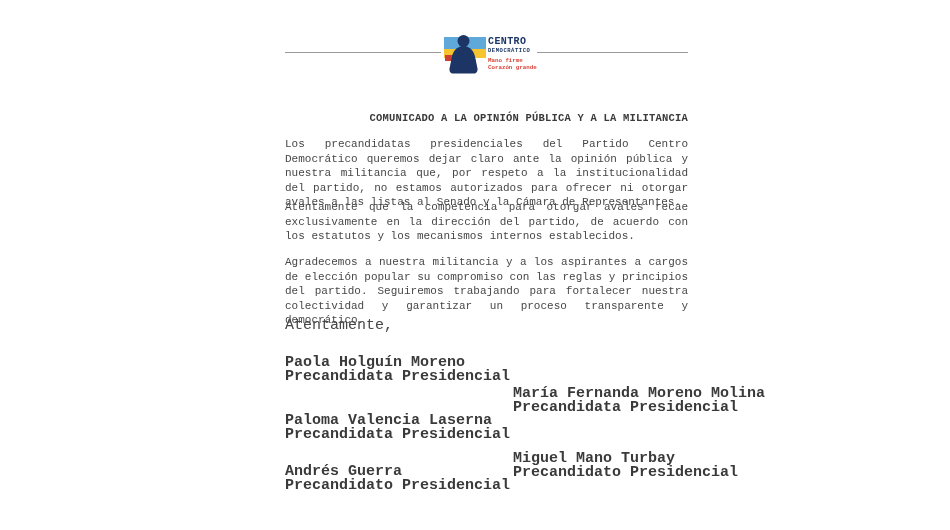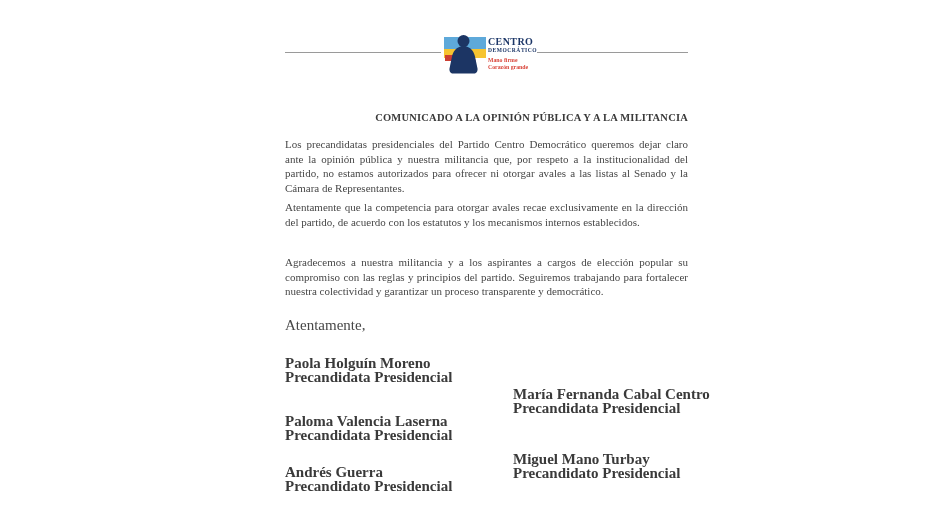--- a/index.html
+++ b/index.html
@@ -2,21 +2,21 @@
 <html><head>
 <meta charset="utf-8">
 <style>
   * { margin: 0; padding: 0; box-sizing: border-box; }
   html, body { background: #ffffff; }
   .page {
     position: relative;
     width: 942px;
     height: 530px;
     background: #ffffff;
-    font-family: Liberation Serif, serif;
+    font-family: Liberation Mono, monospace;
     overflow: hidden;
   }
   .content {
     position: absolute;
     left: 285px;
     top: 0;
     width: 403px;
     height: 530px;
   }
   
@@ -144,21 +144,21 @@
     <div class="para para-2">Atentamente que la competencia para otorgar avales recae exclusivamente en la dirección del partido, de acuerdo con los estatutos y los mecanismos internos establecidos.</div>
     <div class="para para-3">Agradecemos a nuestra militancia y a los aspirantes a cargos de elección popular su compromiso con las reglas y principios del partido. Seguiremos trabajando para fortalecer nuestra colectividad y garantizar un proceso transparente y democrático.</div>
 
     <div class="closing">Atentamente,</div>
 
     <div class="sig sig-0">
       <div>Paola Holguín Moreno</div>
       <div>Precandidata Presidencial</div>
     </div>
     <div class="sig sig-1">
-      <div>María Fernanda Cabal Centro</div>
+      <div>María Fernanda Moreno Molina</div>
       <div>Precandidata Presidencial</div>
     </div>
     <div class="sig sig-2">
       <div>Paloma Valencia Laserna</div>
       <div>Precandidata Presidencial</div>
     </div>
     <div class="sig sig-3">
       <div>Miguel Mano Turbay</div>
       <div>Precandidato Presidencial</div>
     </div>

